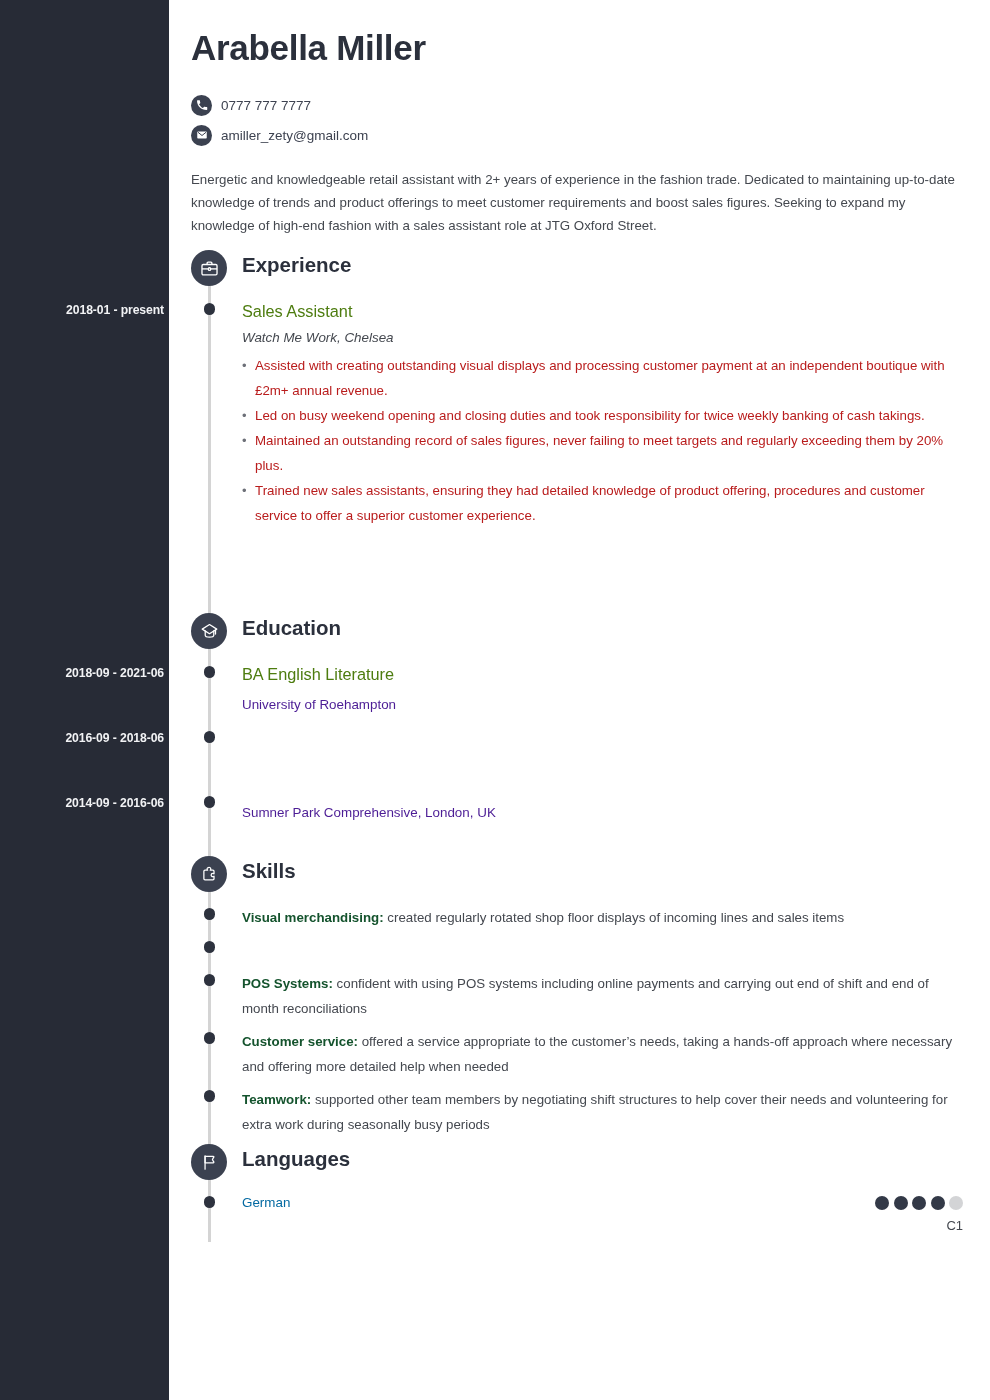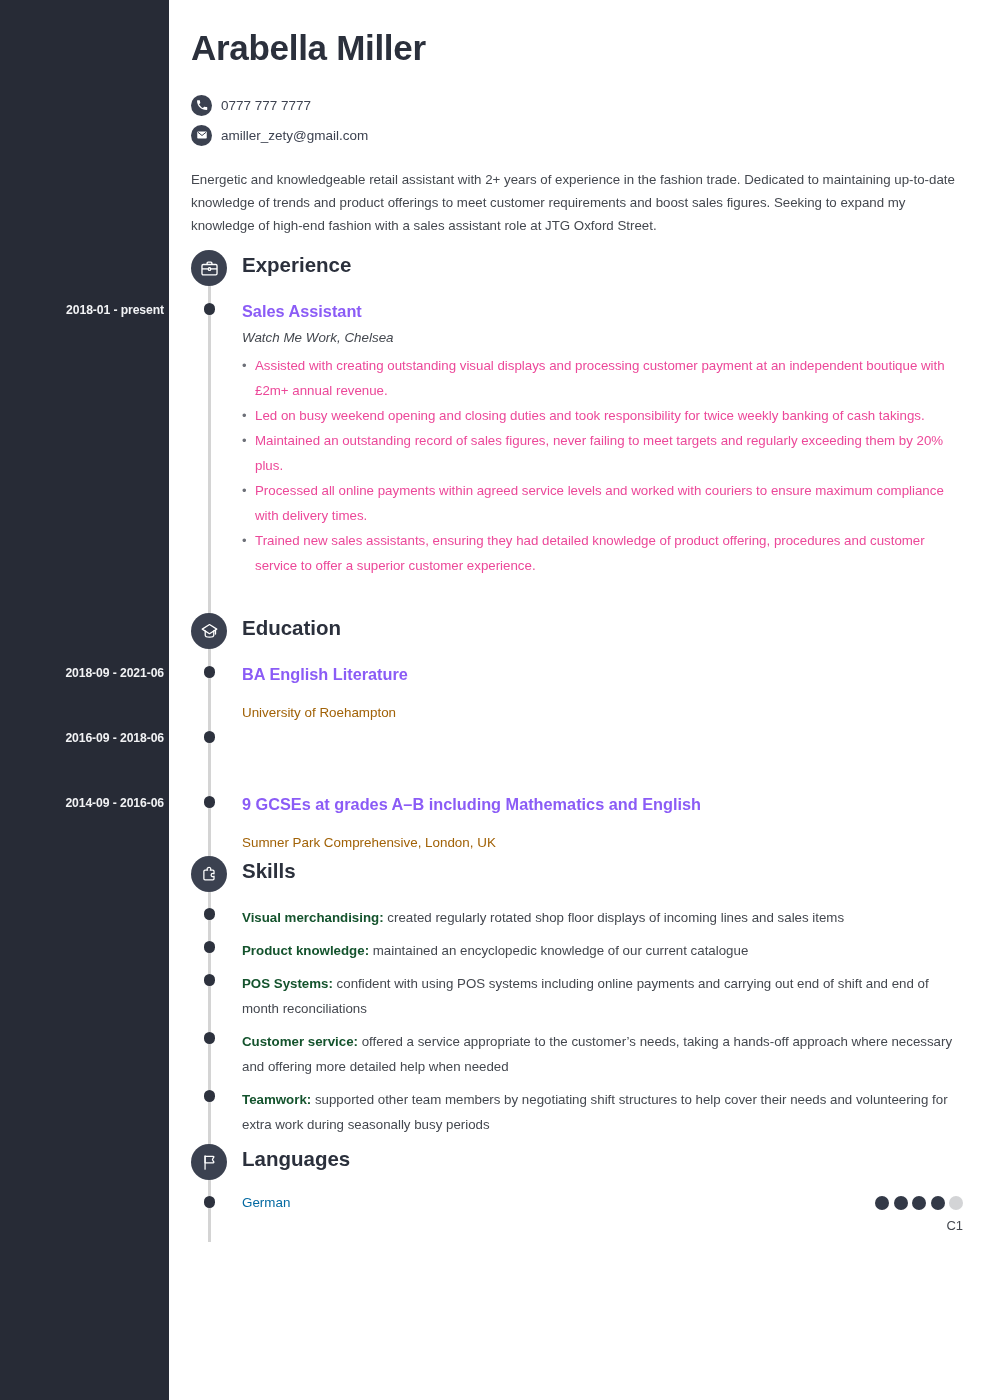--- a/index.html
+++ b/index.html
@@ -58,27 +58,27 @@
     border-radius:50%; background:#2d323e; z-index:2;
   }
 
   .date {
     position:absolute; width:160px; text-align:right; left:0;
     font-size:12.2px; font-weight:bold; color:#f2f3f5;
     letter-spacing:-0.1px;
   }
 
   .entry { position:absolute; left:238px; width:715px; }
-  .etitle { font-size:16.3px; font-weight:bold; color:#8b5cf6; line-height:22px; }
+  .etitle { font-size:16.3px; font-weight:normal; color:#4d7c0f; line-height:22px; }
   .esub { font-size:13.4px; font-style:italic; color:#44484f; margin-top:8px; }
-  .esub-plain { font-size:13.4px; color:#a16207; margin-top:20px; }
+  .esub-plain { font-size:13.4px; color:#4c1d95; margin-top:12px; }
   ul.bullets { list-style:none; margin-top:8px; }
   ul.bullets li {
     position:relative; padding-left:13px;
-    font-size:13.3px; line-height:25px; color:#ec4899;
+    font-size:13.3px; line-height:25px; color:#b91c1c;
   }
   ul.bullets li:before {
     content:"\2022"; position:absolute; left:0; top:0; color:#6d7078; font-size:13px;
   }
 
   .skill { position:absolute; left:238px; width:715px;
     font-size:13.3px; line-height:25px; color:#44484f; }
   .skill b { color:#14532d; font-weight:bold; }
 
   .lang-name { position:absolute; left:238px; font-size:13.4px; color:#0369a1; }
@@ -134,21 +134,20 @@
   </div>
   <div class="date" style="top:303px;">2018-01 - present</div>
   <div class="tdot" style="top:303px;"></div>
   <div class="entry" style="top:300px;">
     <div class="etitle">Sales Assistant</div>
     <div class="esub">Watch Me Work, Chelsea</div>
     <ul class="bullets">
       <li>Assisted with creating outstanding visual displays and processing customer payment at an independent boutique with £2m+ annual revenue.</li>
       <li>Led on busy weekend opening and closing duties and took responsibility for twice weekly banking of cash takings.</li>
       <li>Maintained an outstanding record of sales figures, never failing to meet targets and regularly exceeding them by 20% plus.</li>
-      <li>Processed all online payments within agreed service levels and worked with couriers to ensure maximum compliance with delivery times.</li>
       <li>Trained new sales assistants, ensuring they had detailed knowledge of product offering, procedures and customer service to offer a superior customer experience.</li>
     </ul>
   </div>
 
   <div class="tline" style="top:647px; height:210px;"></div>
   <div class="section" style="top:613px;">
     <div class="sec-head">
       <div class="sec-icon">
         <svg width="19" height="19" viewBox="0 0 24 24" fill="none" stroke="#ffffff" stroke-width="1.6" stroke-linejoin="round" stroke-linecap="round">
           <path d="M12 3.2L21.2 9 12 14.8 2.8 9z"></path>
@@ -166,21 +165,20 @@
     <div class="etitle">BA English Literature</div>
     <div class="esub-plain">University of Roehampton</div>
   </div>
 
   <div class="date" style="top:731px;">2016-09 - 2018-06</div>
   <div class="tdot" style="top:731px;"></div>
 
   <div class="date" style="top:796px;">2014-09 - 2016-06</div>
   <div class="tdot" style="top:796px;"></div>
   <div class="entry" style="top:793px;">
-    <div class="etitle">9 GCSEs at grades A–B including Mathematics and English</div>
     <div class="esub-plain">Sumner Park Comprehensive, London, UK</div>
   </div>
 
   <div class="tline" style="top:890px; height:255px;"></div>
   <div class="section" style="top:856px;">
     <div class="sec-head">
       <div class="sec-icon">
         <svg width="19" height="19" viewBox="0 0 24 24" fill="none" stroke="#ffffff" stroke-width="1.6" stroke-linejoin="round">
           <path d="M10 3.6a2.1 2.1 0 0 1 3.6 1.5c0 .6-.2 1.1-.6 1.5h3.3c.8 0 1.4.6 1.4 1.4v3.2c-.4-.4-.9-.6-1.5-.6a2.1 2.1 0 0 0 0 4.2c.6 0 1.1-.2 1.5-.6v3.3c0 .8-.6 1.4-1.4 1.4H6.3c-.8 0-1.4-.6-1.4-1.4V8c0-.8.6-1.4 1.4-1.4h3.3c-.4-.4-.6-.9-.6-1.5 0-.6.2-1.1.6-1.5z"></path>
         </svg>
@@ -188,23 +186,20 @@
       <div class="sec-title">Skills</div>
     </div>
   </div>
 
   <div class="tdot" style="top:908px;"></div>
   <div class="skill" style="top:905px;">
     <b>Visual merchandising:</b><span> created regularly rotated shop floor displays of incoming lines and sales items</span>
   </div>
 
   <div class="tdot" style="top:941px;"></div>
-  <div class="skill" style="top:938px;">
-    <b>Product knowledge:</b><span> maintained an encyclopedic knowledge of our current catalogue</span>
-  </div>
 
   <div class="tdot" style="top:974px;"></div>
   <div class="skill" style="top:971px;">
     <b>POS Systems:</b><span> confident with using POS systems including online payments and carrying out end of shift and end of month reconciliations</span>
   </div>
 
   <div class="tdot" style="top:1032px;"></div>
   <div class="skill" style="top:1029px;">
     <b>Customer service:</b><span> offered a service appropriate to the customer’s needs, taking a hands-off approach where necessary and offering more detailed help when needed</span>
   </div>

